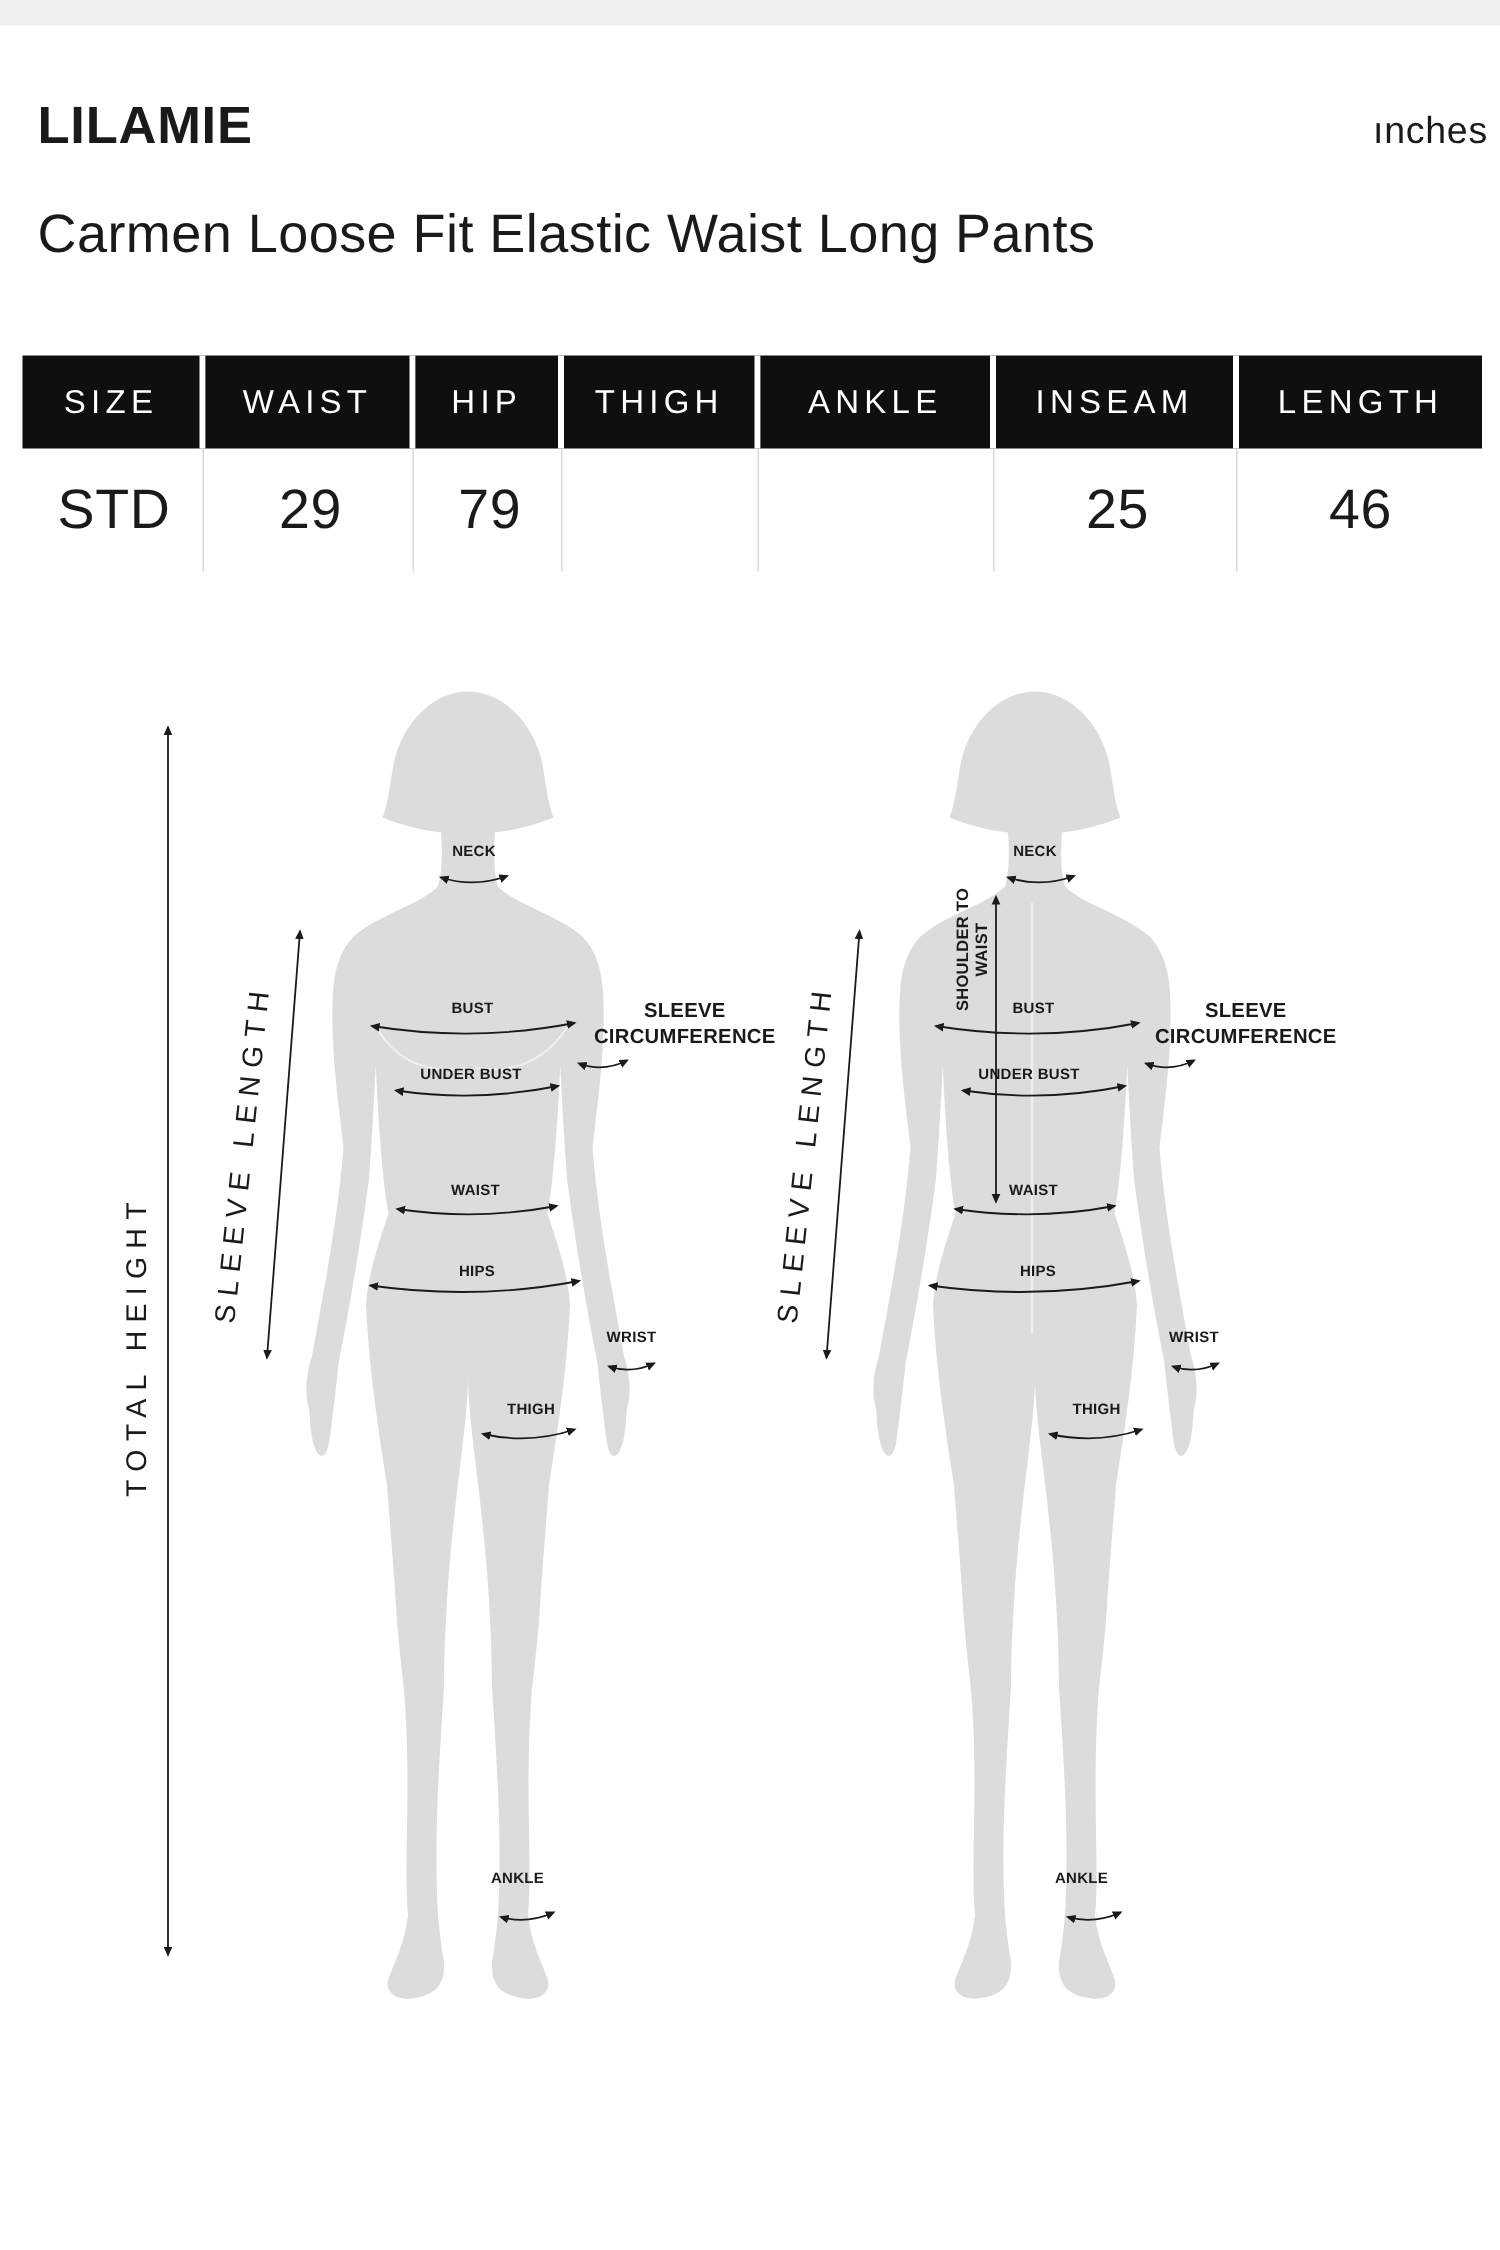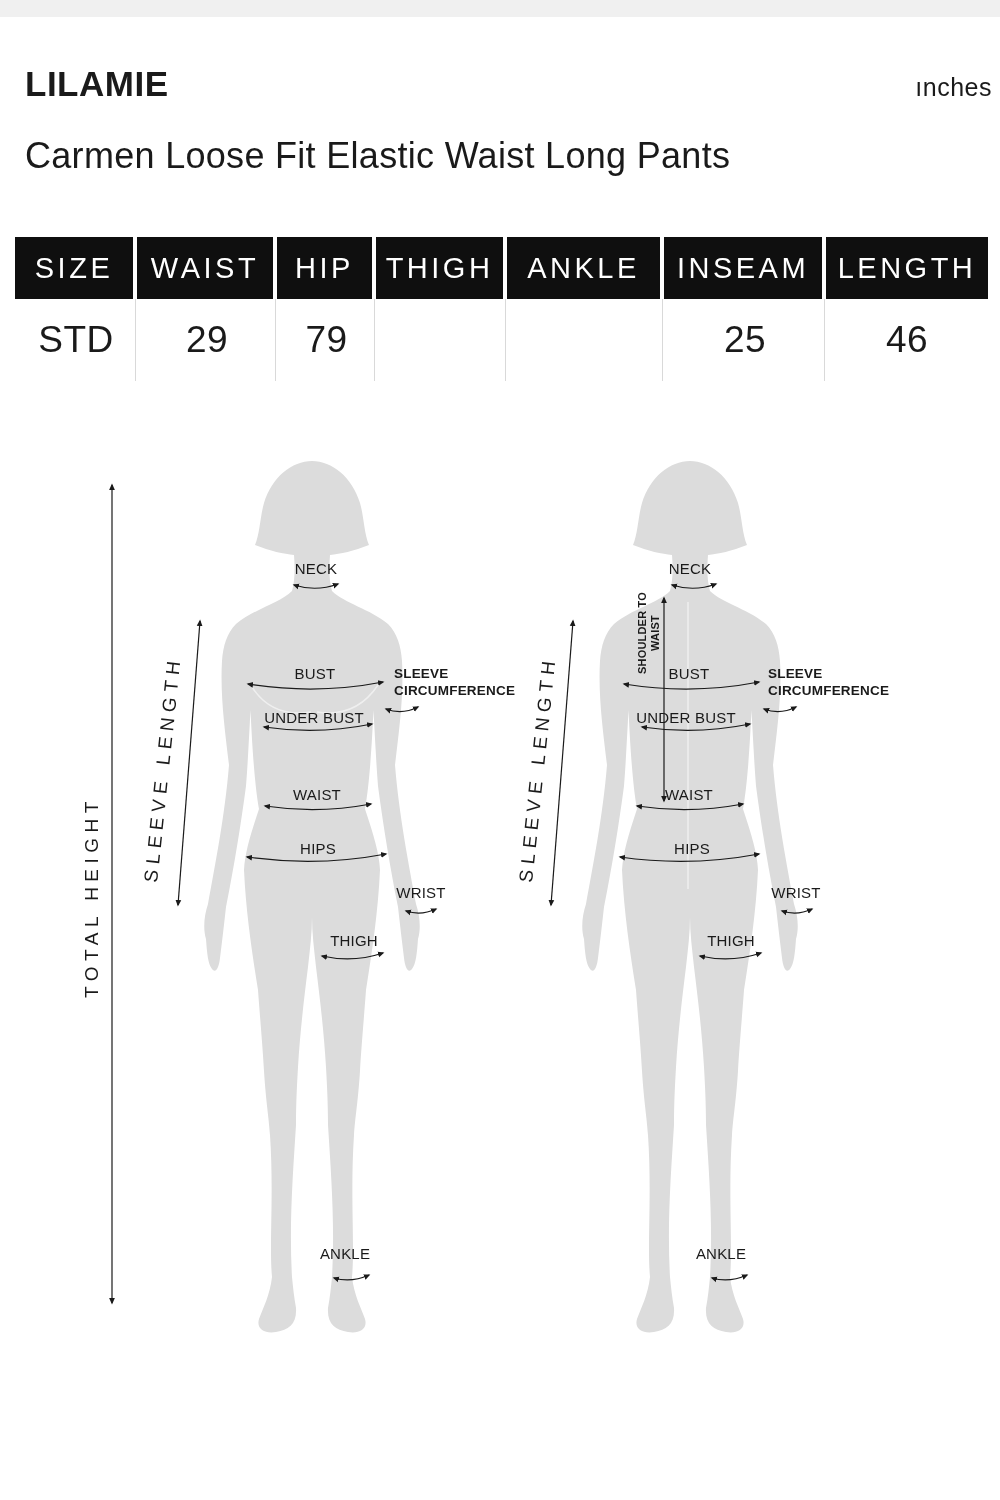--- a/index.html
+++ b/index.html
@@ -23,46 +23,46 @@
     font-size:36px; font-weight:400; letter-spacing:.3px;
   }
   
   .size-table { position:absolute; left:15px; top:220px; width:973px; display:flex; }
   .col { position:relative; flex:0 0 auto; }
   .th {
     height:62px; box-sizing:border-box;
     background:var(--table-header-bg,#0f0f0f);
     color:var(--table-header-text,#fff);
     display:flex; align-items:center; justify-content:center;
-    font-size:29px; font-weight:400; letter-spacing:3.5px;
+    font-size:22px; font-weight:400; letter-spacing:3.5px;
     border-right:4px solid var(--page-bg,#fff);
   }
   .col:last-child .th { border-right:none; }
   .td {
     height:82px; display:flex; align-items:center; justify-content:center;
     font-size:37px; font-weight:400; letter-spacing:.5px;
   }
   .col:not(:last-child)::after {
     content:""; position:absolute; right:1.5px; top:62px; height:82px; width:1px;
     background:var(--table-divider,#d9d9d9);
   }
   
   .overlay { position:absolute; left:0; top:0; width:1000px; height:1500px; }
   .figure  { fill:var(--silhouette,#dcdcdc); }
   .arrow   { fill:none; stroke:var(--arrow,#1a1a1a); stroke-width:1.2px;
              marker-start:url(#ah); marker-end:url(#ah); }
   .ah      { fill:var(--arrow,#1a1a1a); }
   .detail  { fill:none; stroke:#ffffff; stroke-opacity:.55; stroke-width:1.5px; }
   .lbl {
     position:absolute; transform:translate(-50%,-50%);
-    font-size:15px; font-weight:400; letter-spacing:.2px; white-space:nowrap;
+    font-size:10px; font-weight:700; letter-spacing:.2px; white-space:nowrap;
   }
   .lbl-multi {
     position:absolute; width:125px;
-    font-size:13.5px; font-weight:600; letter-spacing:.2px; line-height:17px;
+    font-size:13.5px; font-weight:600; letter-spacing:.2px; line-height:17px;text-align:center;
   }
   .lbl-rot {
     position:absolute; transform:translate(-50%,-50%) rotate(-90deg);
     font-size:19px; font-weight:500; letter-spacing:5.5px; white-space:nowrap;
   }
   .lbl-sleeve {
     position:absolute; transform:translate(-50%,-50%) rotate(-84deg);
     font-size:19px; font-weight:500; letter-spacing:5.5px; white-space:nowrap;
   }
   .lbl-stw {

